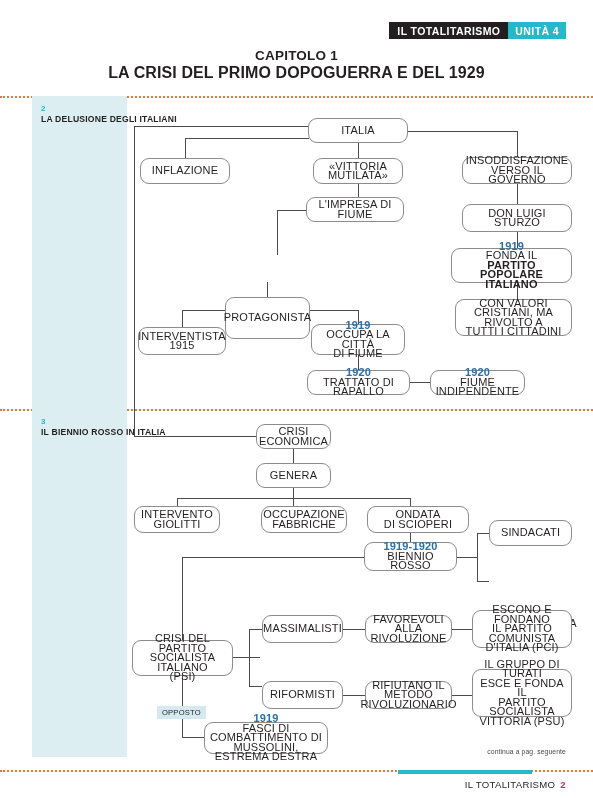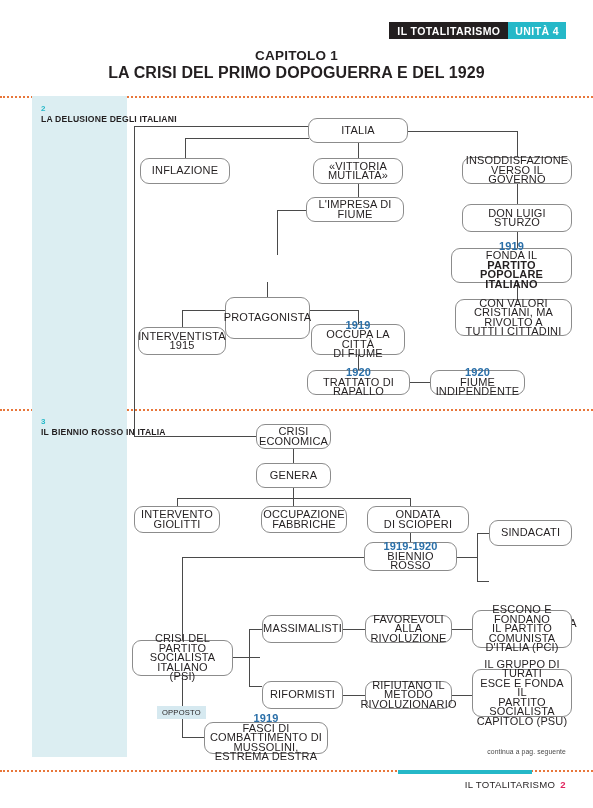--- a/index.html
+++ b/index.html
@@ -328,21 +328,21 @@
 
   <div class="bx" style="left:365px;top:681px;width:87px;height:28px;flex-direction:column;">
     <span>RIFIUTANO IL METODO</span>
     <span>RIVOLUZIONARIO</span>
   </div>
 
   <div class="bx" style="left:472px;top:669px;width:100px;height:48px;flex-direction:column;">
     <span>IL GRUPPO DI TURATI</span>
     <span>ESCE E FONDA IL</span>
     <span>PARTITO SOCIALISTA</span>
-    <span>CAPITOLO (PSU)</span>
+    <span>VITTORIA (PSU)</span>
   </div>
 
   <div class="tag-opposto" style="left:157px;top:706px;">
     <span>OPPOSTO</span>
   </div>
 
   <div class="bx" style="left:204px;top:722px;width:124px;height:32px;flex-direction:column;">
     <span class="yr">1919</span>
     <span>FASCI DI COMBATTIMENTO DI</span>
     <span>MUSSOLINI, ESTREMA DESTRA</span>

